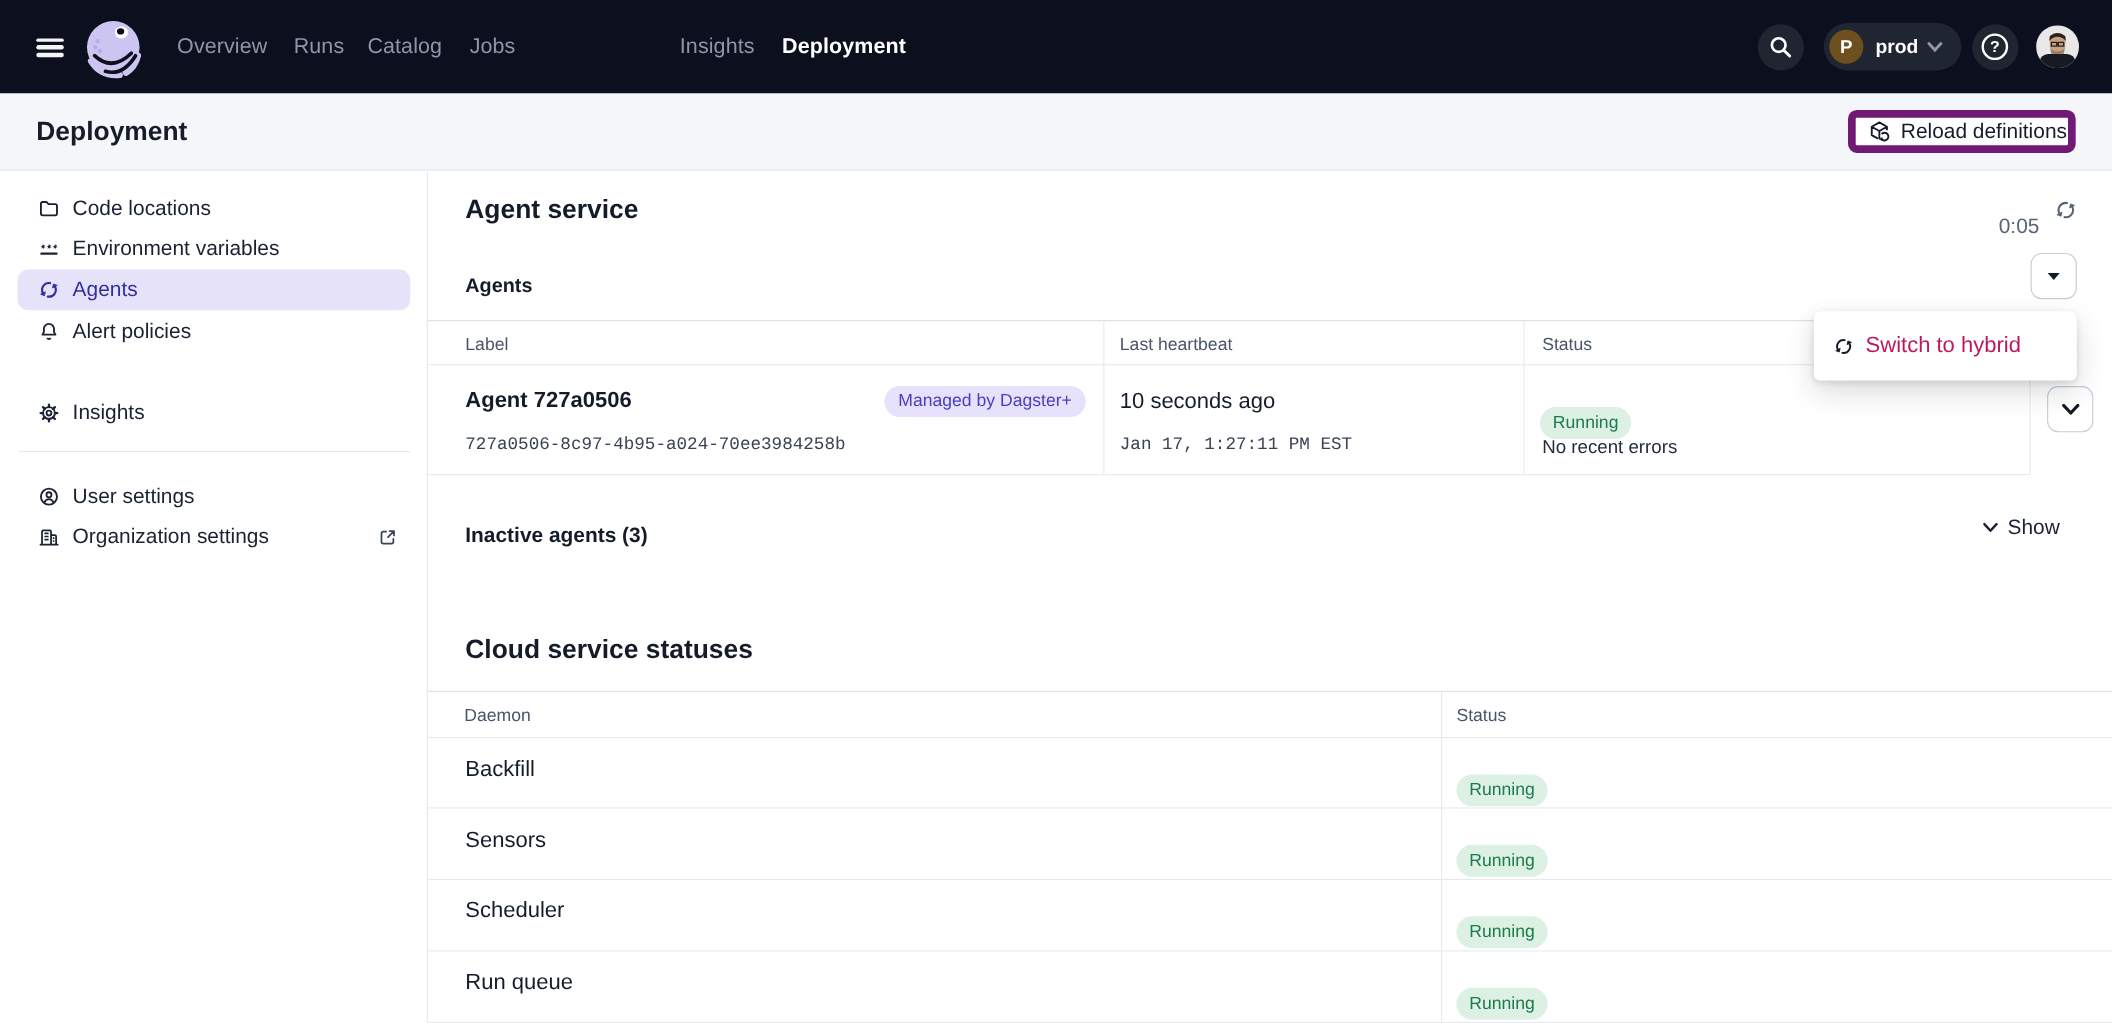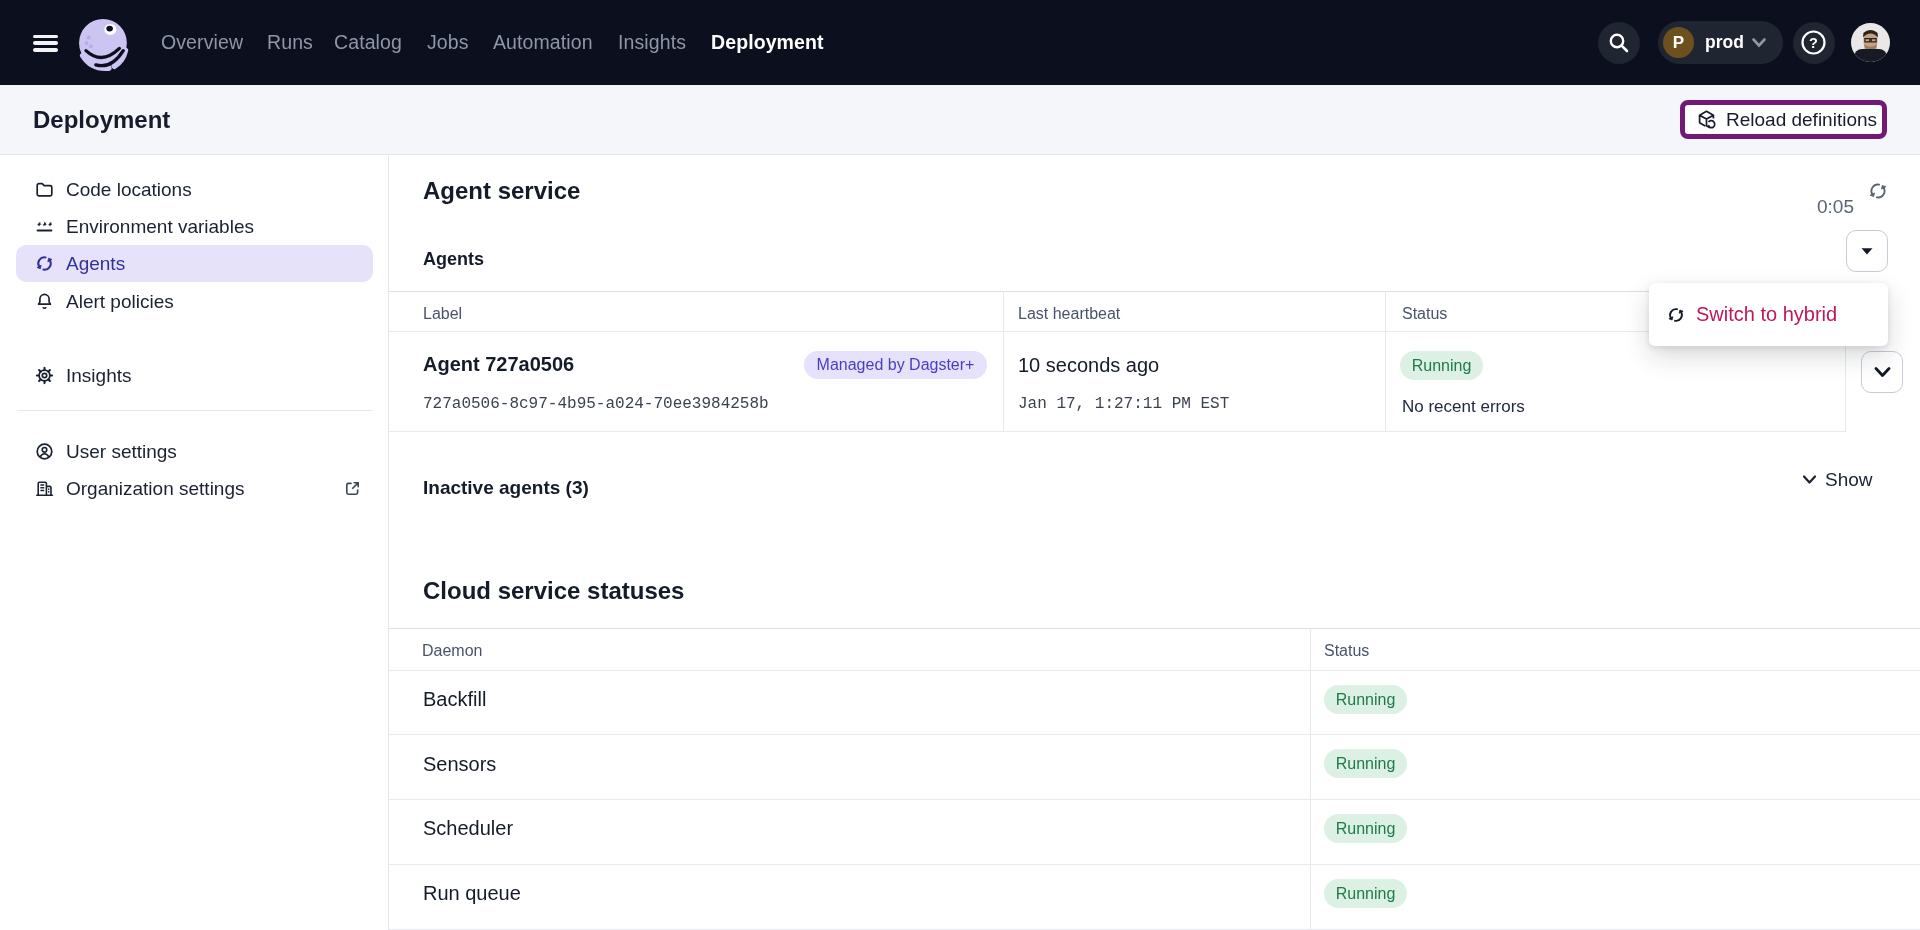--- a/index.html
+++ b/index.html
@@ -26,21 +26,21 @@
     display:flex; align-items:center; padding-left:19px; gap:12px;
     font-size:19px; color:#1A2232; }
   .sitem svg { flex:0 0 auto; }
   .sitem.sel { background:#E6E2F9; color:#322F9E; }
   .sdiv { position:absolute; left:17px; width:356px; height:1px; background:#E5E8EE; }
   
   #main { position:absolute; left:389px; top:156px; width:1531px; height:774px; background:#fff; }
   .hline { position:absolute; height:1px; background:#E6E9EF; }
   .vline { position:absolute; width:1px; background:#E6E9EF; }
   .pill { position:absolute; border-radius:15px; background:#DCF1E3; color:#1E7B4B;
-    font-size:16px; display:flex; align-items:center; justify-content:center; }
+    font-size:16px; display:flex; align-items:center; justify-content:center;margin-top:19px; }
   .sqbtn { position:absolute; width:42px; height:42px; border:1px solid #C6CBD7; border-radius:10px;
     background:#fff; display:flex; align-items:center; justify-content:center; }
   .muted16 { font-size:16px; color:#49536A; }
   .body20 { font-size:20px; color:#141B29; }
 </style>
 </head>
 <body>
 <div id="app">
 
   <div id="nav">
@@ -56,21 +56,20 @@
       <ellipse cx="32.3" cy="13.2" rx="5.5" ry="5" fill="#fff"></ellipse>
       <ellipse cx="31.6" cy="12.4" rx="3" ry="2.6" fill="#0C0F1D"></ellipse>
       <circle cx="12.5" cy="20.5" r="1.8" fill="#B7ACEE"></circle>
       <circle cx="10.5" cy="25.5" r="1.8" fill="#B7ACEE"></circle>
       <circle cx="14.5" cy="28.5" r="1.8" fill="#B7ACEE"></circle>
     </svg>
     <div class="navlink" style="left:161px">Overview</div>
     <div class="navlink" style="left:267px">Runs</div>
     <div class="navlink" style="left:334px">Catalog</div>
     <div class="navlink" style="left:427px">Jobs</div>
-    <div class="navlink" style="left:493px">Automation</div>
     <div class="navlink" style="left:618px">Insights</div>
     <div class="navlink active" style="left:711px">Deployment</div>
     <div class="ncirc" style="left:1598px"></div>
     <svg class="abs" style="left:1606px; top:29.5px" width="26" height="26" viewBox="0 0 26 26">
       <circle cx="11" cy="11" r="6.2" fill="none" stroke="#fff" stroke-width="2.4"></circle>
       <path d="M15.6 15.6 L21 21" stroke="#fff" stroke-width="2.6" stroke-linecap="round"></path>
     </svg>
     <div class="abs" style="left:1658px; top:21px; width:125px; height:43px; border-radius:21.5px; background:#202532"></div>
     <div class="abs" style="left:1663px; top:27px; width:31px; height:31px; border-radius:50%; background:#6E501F;
          display:flex; align-items:center; justify-content:center; color:#fff; font-size:17px; font-weight:bold">P</div>
@@ -95,21 +94,21 @@
         <path d="M11.9 14.2 q7.6-7.6 15.2 0 l-0.6-4.4 q-7-5.6 -14 0 z" fill="#2A241F"></path>
         <path d="M13.3 21.5 q6.2 4.6 12.4 0 v2.2 a6.2 5.6 0 0 1-12.4 0 z" fill="#8A6F52" opacity="0.75"></path>
         <path d="M13.9 15.6 h4.9 v3.3 h-4.9 z M20.2 15.6 h4.9 v3.3 h-4.9 z M18.8 16.8 h1.4" fill="none" stroke="#26221f" stroke-width="1.2"></path>
         <path d="M3 39 v-5 a8 8 0 0 1 8-8 h17 a8 8 0 0 1 8 8 v5 z" fill="#171A22"></path>
       </g>
     </svg>
   </div>
 
   <div id="hdr">
     <div class="ct" style="left:33px; top:0; height:69px; font-size:24px; font-weight:bold; color:#161C2C">Deployment</div>
-    <div class="abs" style="left:1680px; top:15px; width:207px; height:39px; background:#fff; border:5px solid #701a75; border-radius:8px;
+    <div class="abs" style="left:1680px; top:15px; width:207px; height:39px; background:#fff; border:7px solid #701a75; border-radius:8px;
          display:flex; align-items:center; padding-left:11px; gap:9px">
       <svg width="21" height="21" viewBox="0 0 21 21">
         <path d="M17.4 9.4 V6.2 L10.5 2.3 3.6 6.2 v7.6 L9.2 17 M3.6 6.2 10.5 10.1 17.4 6.2 M10.5 10.1 v7.3" fill="none" stroke="#161C2C" stroke-width="1.7" stroke-linejoin="round"></path>
         <path d="M12.5 13 A3.5 3.5 0 1 1 12.5 17.4" fill="none" stroke="#161C2C" stroke-width="1.7"></path>
         <path d="M13.2 18.8 L13.1 16 L10.4 17.5 z" fill="#161C2C" stroke="#161C2C" stroke-width="0.6" stroke-linejoin="round"></path>
       </svg>
       <span style="font-size:19px; color:#161C2C">Reload definitions</span>
     </div>
   </div>
 

